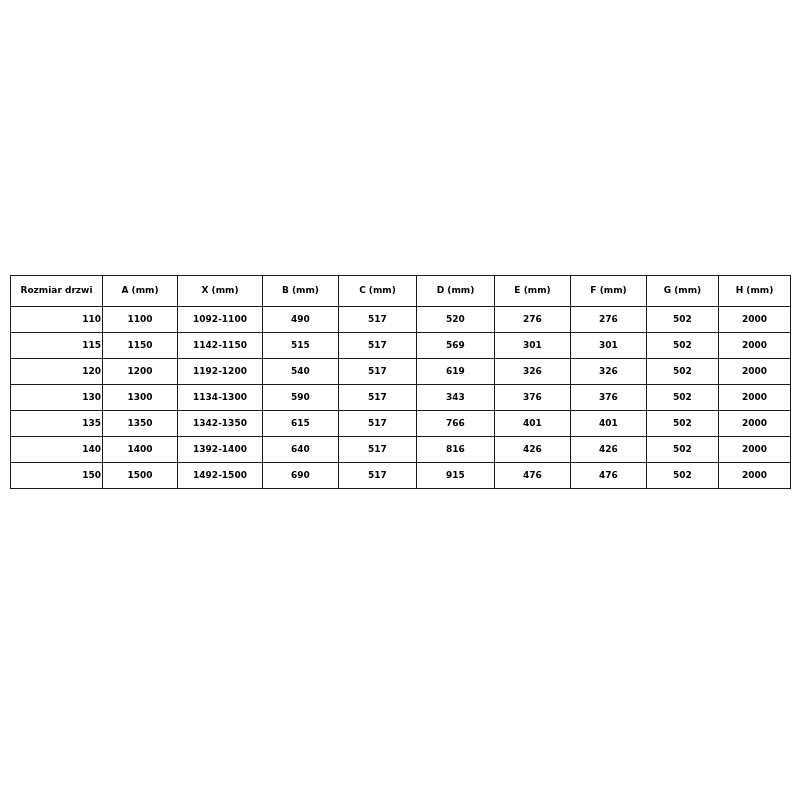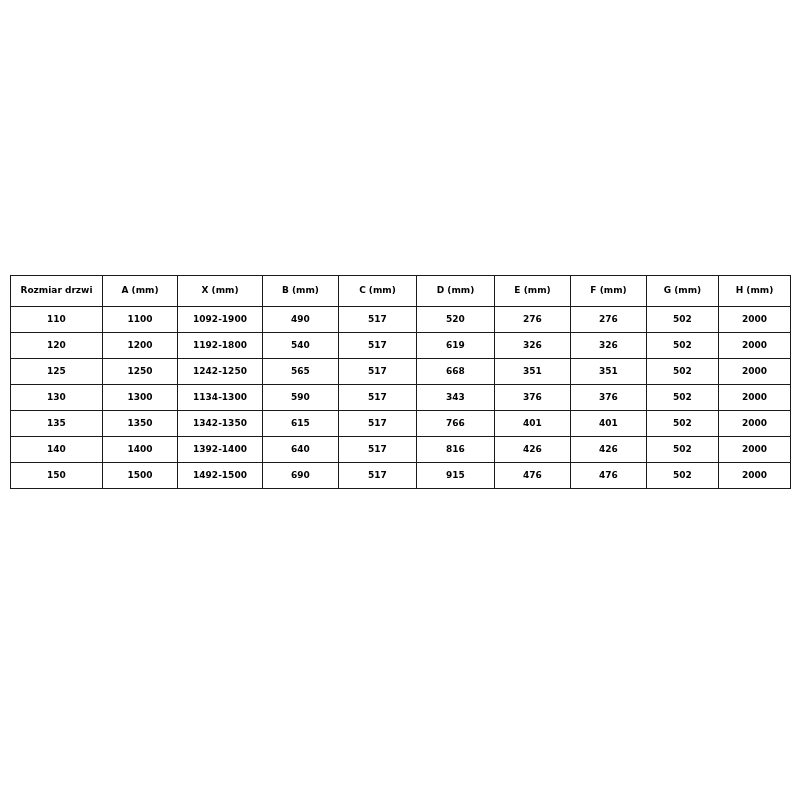--- a/index.html
+++ b/index.html
@@ -44,20 +44,21 @@
     padding: 0 1px;
     line-height: 1.1;
     white-space: nowrap;
   }
   table.spec thead th {
     height: 30px;
     font-size: 9px;
   }
   table.spec td.size-col {
     font-size: 9px;
+    text-align: right;
   }
   col.c0 { width: 92px; }
   col.c1 { width: 75px; }
   col.c2 { width: 85px; }
   col.c3 { width: 76px; }
   col.c4 { width: 78px; }
   col.c5 { width: 78px; }
   col.c6 { width: 76px; }
   col.c7 { width: 76px; }
   col.c8 { width: 72px; }
@@ -92,50 +93,50 @@
           <th>E (mm)</th>
           <th>F (mm)</th>
           <th>G (mm)</th>
           <th>H (mm)</th>
         </tr>
       </thead>
       <tbody>
         <tr>
           <td class="size-col">110</td>
           <td>1100</td>
-          <td>1092-1900</td>
+          <td>1092-1100</td>
           <td>490</td>
           <td>517</td>
           <td>520</td>
           <td>276</td>
           <td>276</td>
           <td>502</td>
           <td>2000</td>
         </tr>
         <tr>
+          <td class="size-col">115</td>
+          <td>1150</td>
+          <td>1142-1150</td>
+          <td>515</td>
+          <td>517</td>
+          <td>569</td>
+          <td>301</td>
+          <td>301</td>
+          <td>502</td>
+          <td>2000</td>
+        </tr>
+        <tr>
           <td class="size-col">120</td>
           <td>1200</td>
-          <td>1192-1800</td>
+          <td>1192-1200</td>
           <td>540</td>
           <td>517</td>
           <td>619</td>
           <td>326</td>
           <td>326</td>
-          <td>502</td>
-          <td>2000</td>
-        </tr>
-        <tr>
-          <td class="size-col">125</td>
-          <td>1250</td>
-          <td>1242-1250</td>
-          <td>565</td>
-          <td>517</td>
-          <td>668</td>
-          <td>351</td>
-          <td>351</td>
           <td>502</td>
           <td>2000</td>
         </tr>
         <tr>
           <td class="size-col">130</td>
           <td>1300</td>
           <td>1134-1300</td>
           <td>590</td>
           <td>517</td>
           <td>343</td>

